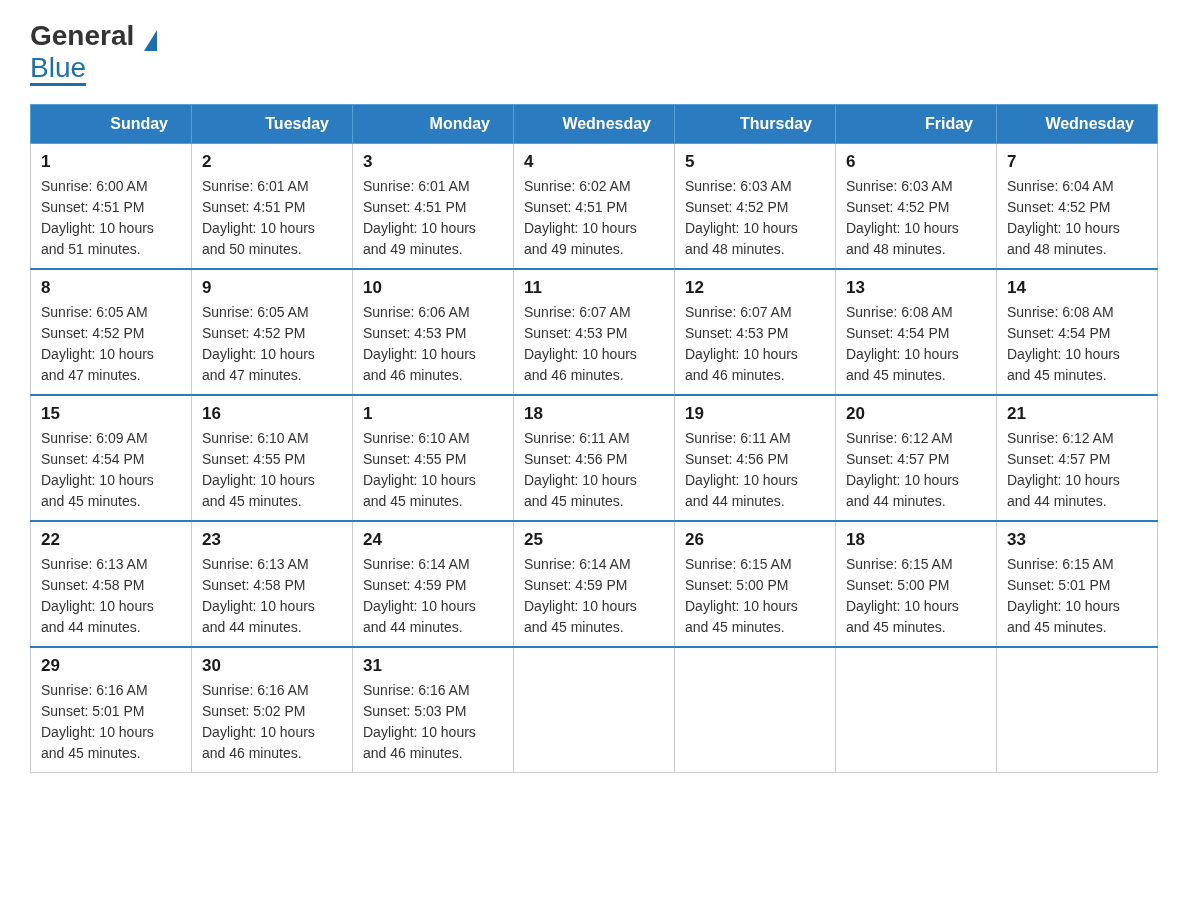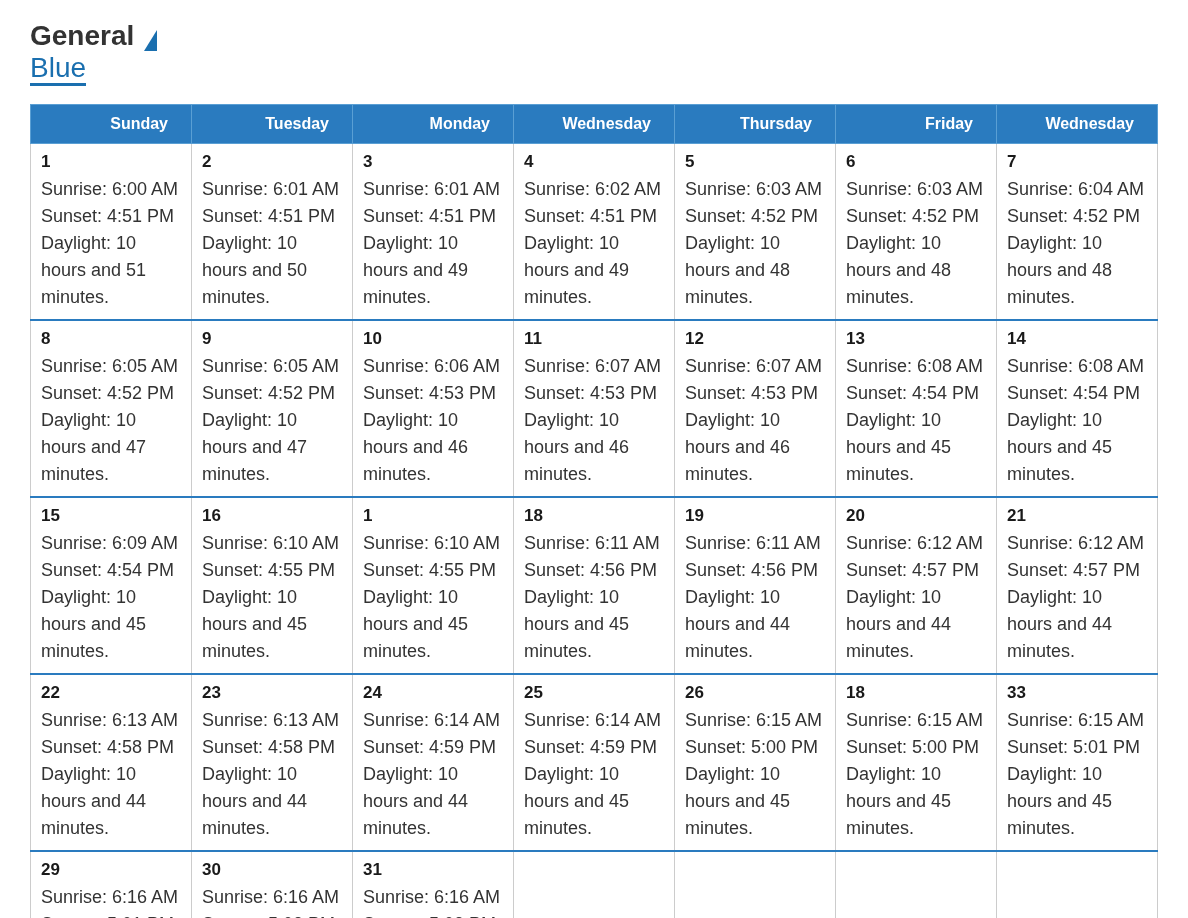--- a/index.html
+++ b/index.html
@@ -58,21 +58,21 @@
       background: #fff;
     }
     .day-num {
       font-size: 17px;
       font-weight: bold;
       color: #1a1a1a;
       display: block;
       margin-bottom: 4px;
     }
     .day-info {
-      font-size: 18px;
+      font-size: 14px;
       color: #333;
       line-height: 1.5;
     }
     .empty { background: #f9f9f9; }
     .row-separator td {
       border-top: 2px solid #2a7bbf;
     }
     .logo-wrapper {
       display: flex;
       align-items: center;

